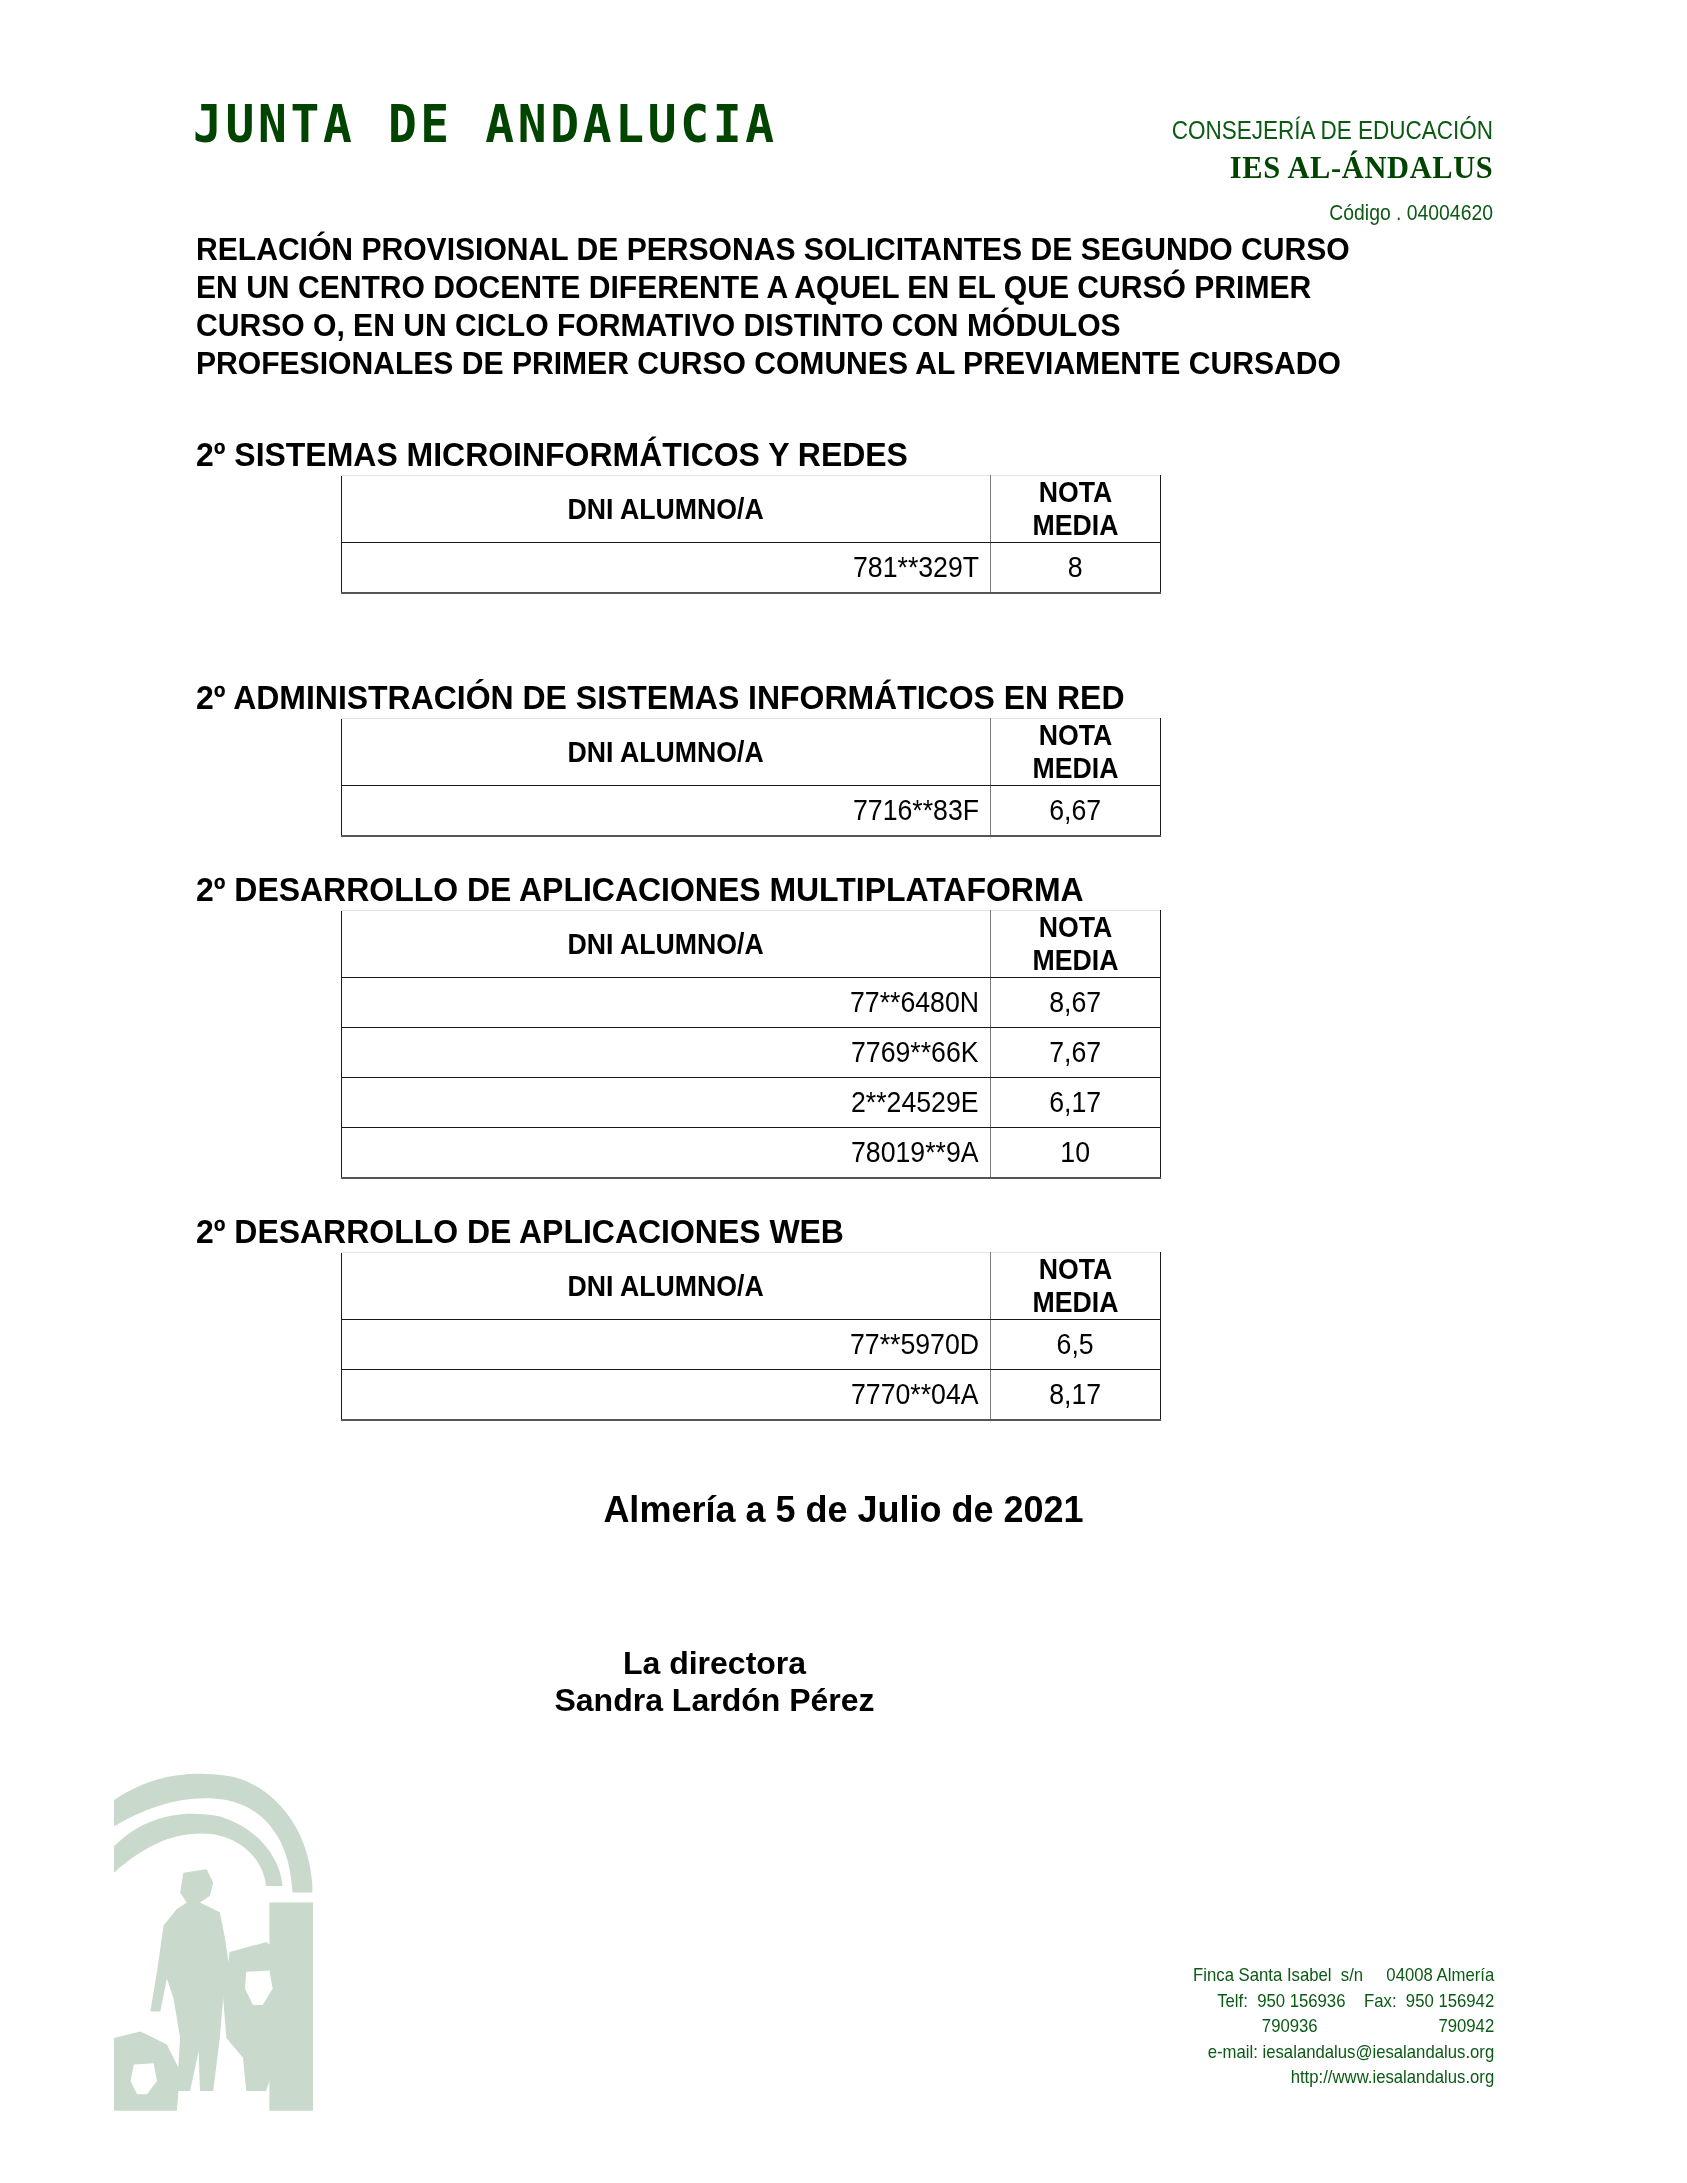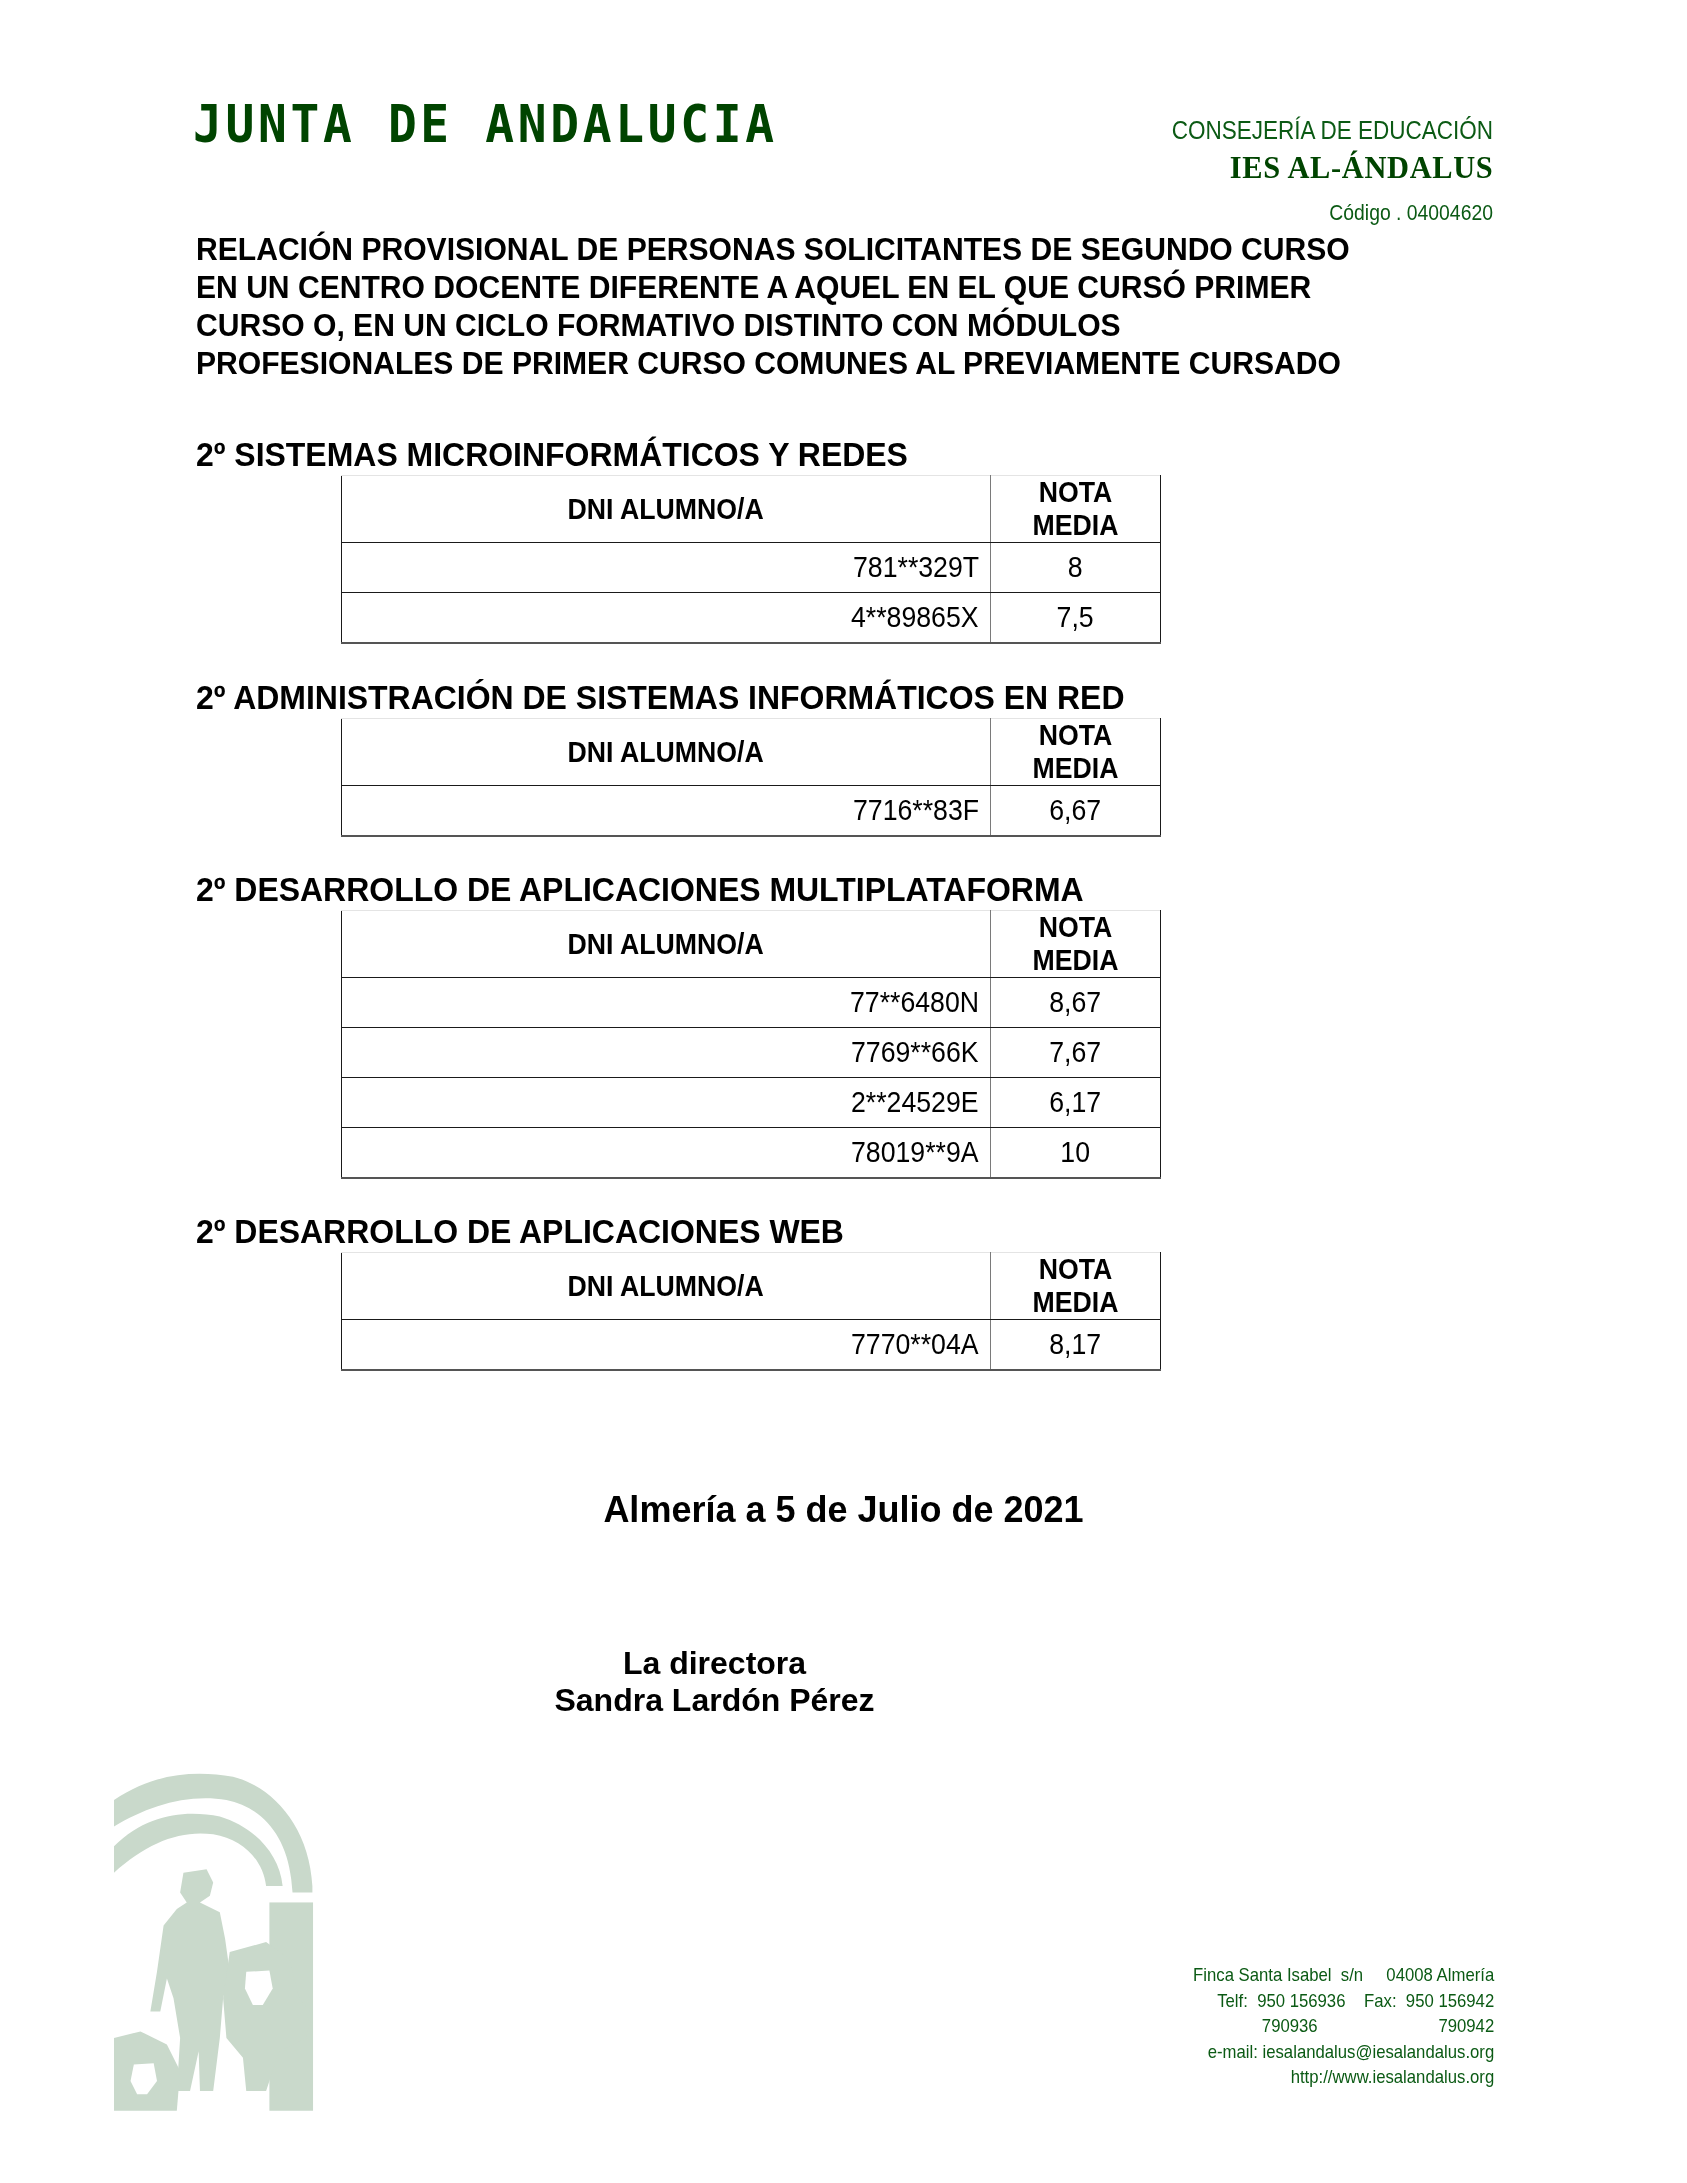--- a/index.html
+++ b/index.html
@@ -64,24 +64,20 @@
 <table class="grades" style="top:475px">
   <tbody>
       <tr>
     <th class="c1"><span class="cell-text">DNI ALUMNO/A</span></th>
     <th class="c2"><span class="cell-text">NOTA MEDIA</span></th>
   </tr>
   <tr>
     <td class="c1"><span class="cell-text">781**329T</span></td>
     <td class="c2"><span class="cell-text">8</span></td>
   </tr>
-  <tr>
-    <td class="c1"><span class="cell-text">4**89865X</span></td>
-    <td class="c2"><span class="cell-text">7,5</span></td>
-  </tr>
 </tbody>
   </table>
 
 <div class="section-title" style="top:680px">2º ADMINISTRACIÓN DE SISTEMAS INFORMÁTICOS EN RED</div>
 <table class="grades" style="top:718px">
   <tbody>
       <tr>
     <th class="c1"><span class="cell-text">DNI ALUMNO/A</span></th>
     <th class="c2"><span class="cell-text">NOTA MEDIA</span></th>
   </tr>
@@ -119,20 +115,24 @@
   </table>
 
 <div class="section-title" style="top:1214px">2º DESARROLLO DE APLICACIONES WEB</div>
 <table class="grades" style="top:1252px">
   <tbody>
       <tr>
     <th class="c1"><span class="cell-text">DNI ALUMNO/A</span></th>
     <th class="c2"><span class="cell-text">NOTA MEDIA</span></th>
   </tr>
   <tr>
+    <td class="c1"><span class="cell-text">77**5970D</span></td>
+    <td class="c2"><span class="cell-text">6,5</span></td>
+  </tr>
+  <tr>
     <td class="c1"><span class="cell-text">7770**04A</span></td>
     <td class="c2"><span class="cell-text">8,17</span></td>
   </tr>
 </tbody>
   </table>
 
 <div class="date">Almería a 5 de Julio de 2021</div>
 <div class="sign sign1">La directora</div>
 <div class="sign sign2">Sandra Lardón Pérez</div>
 

